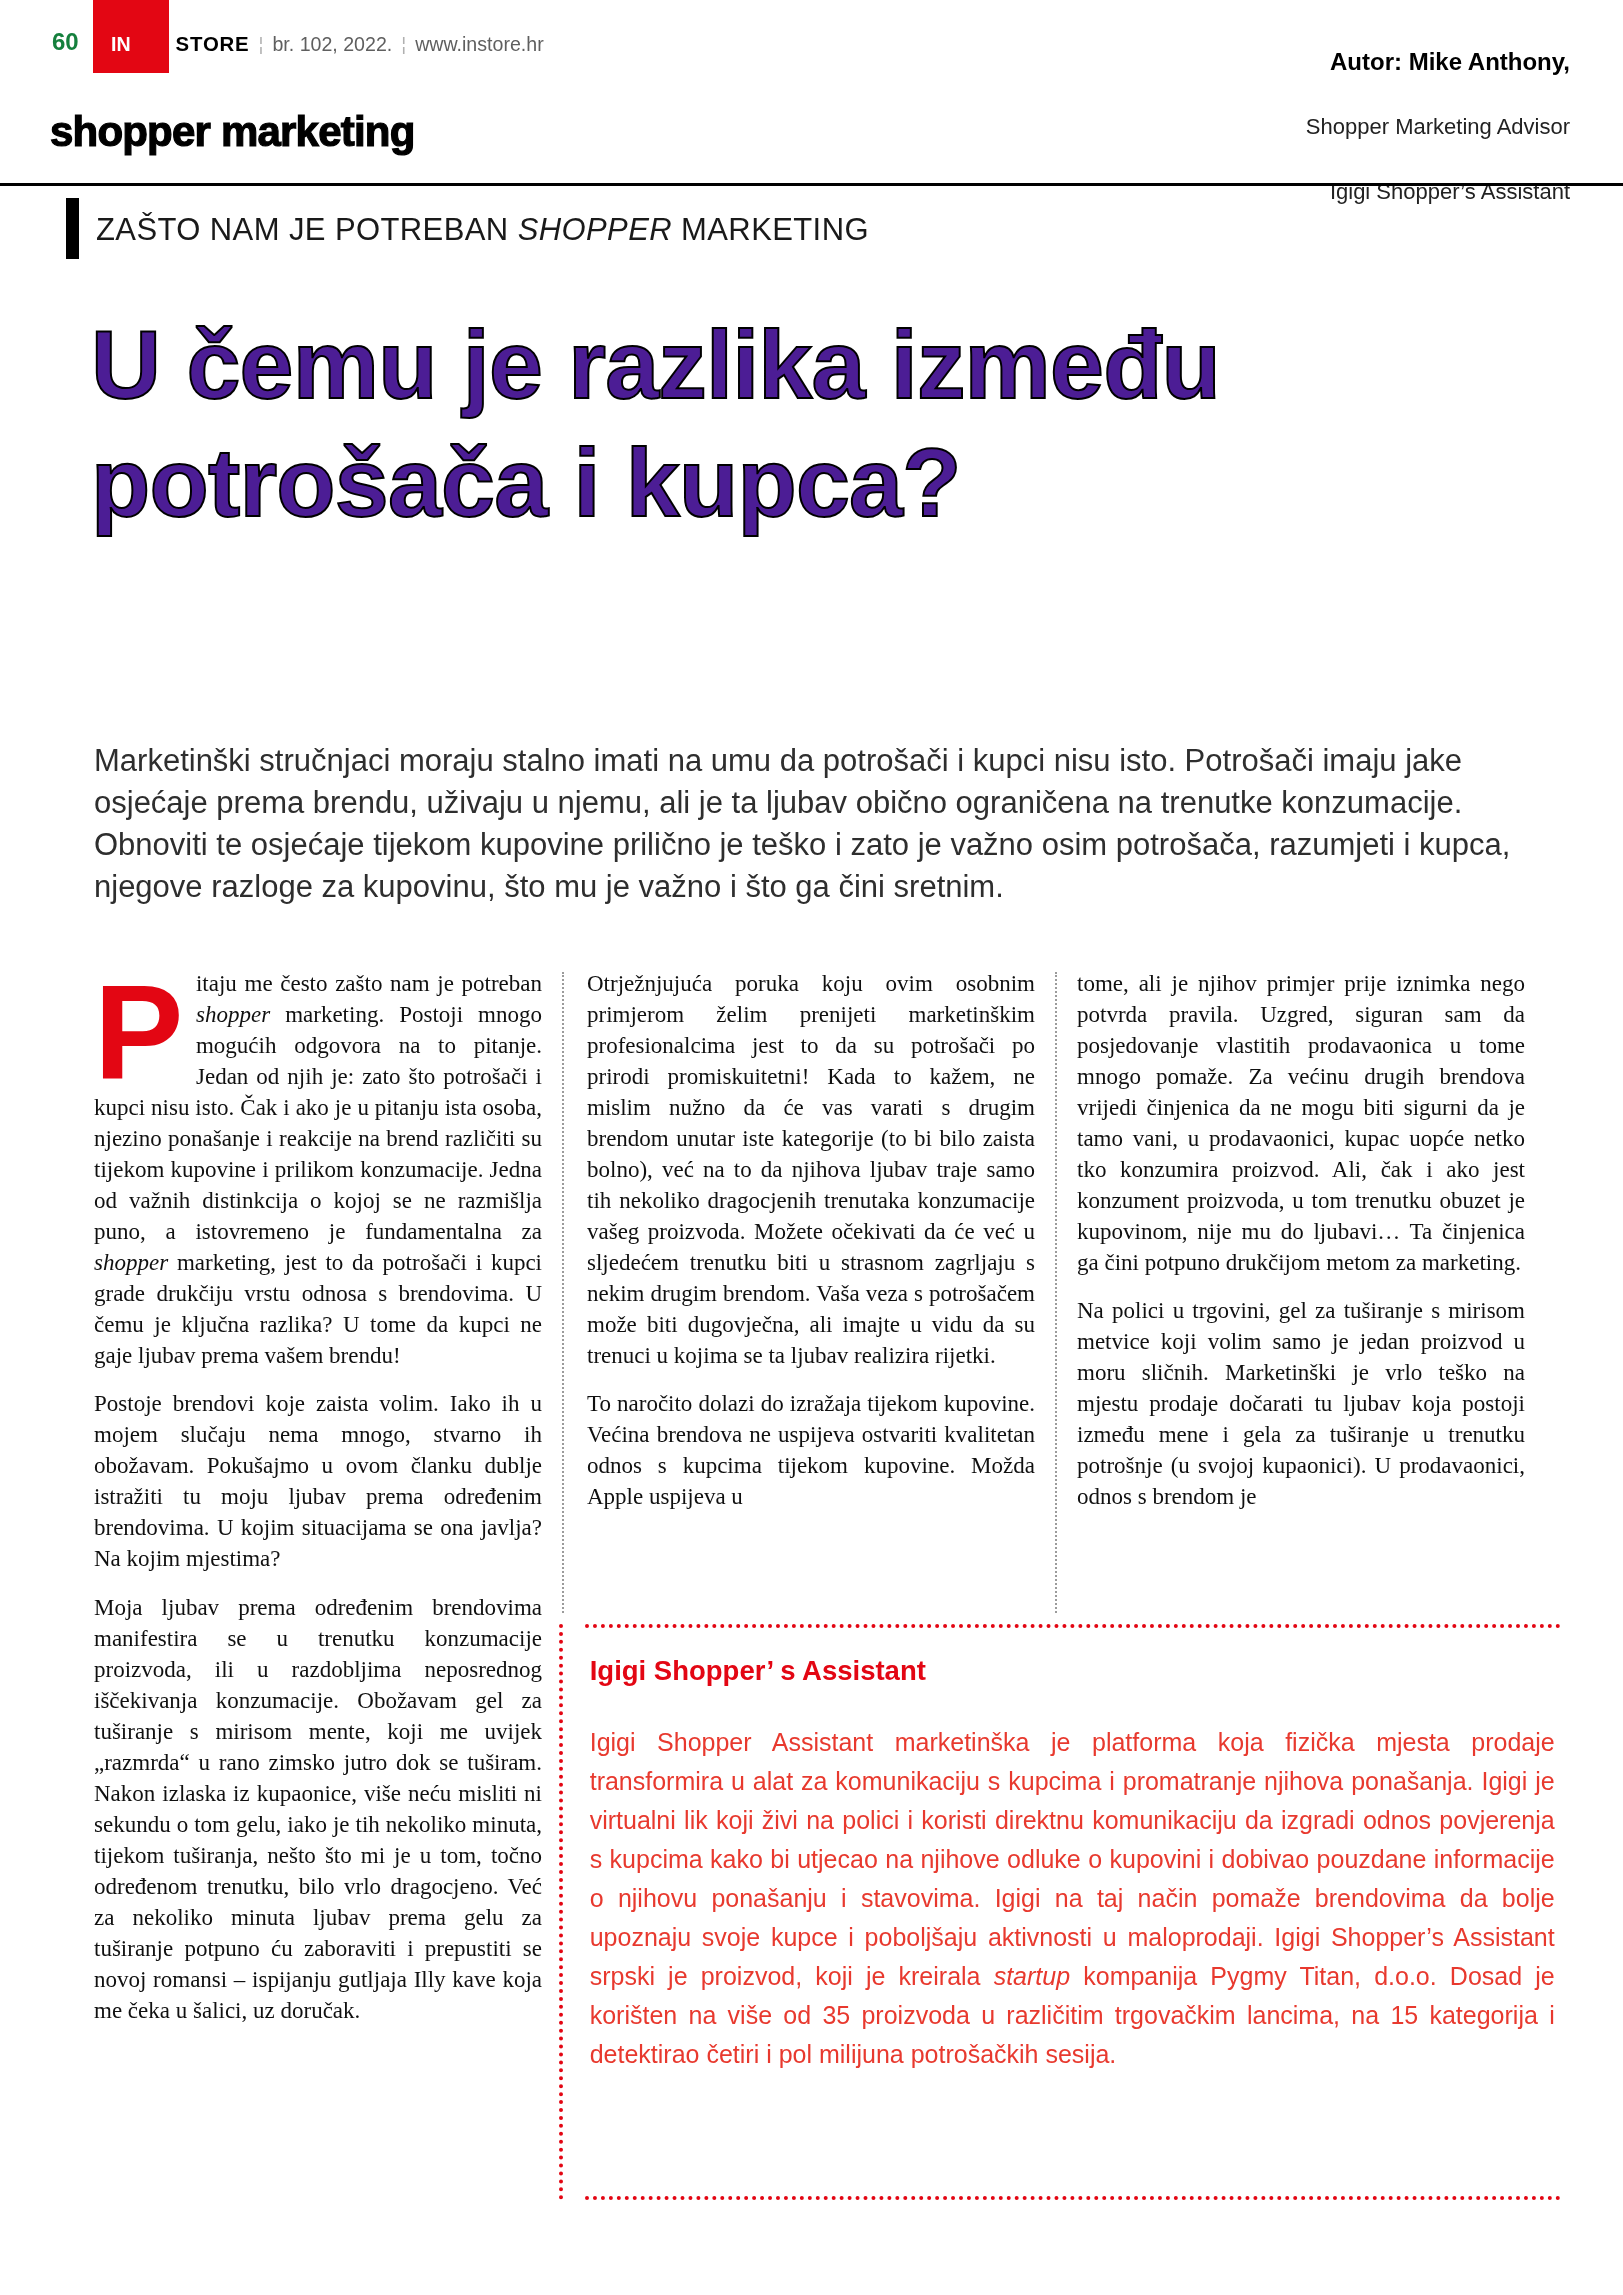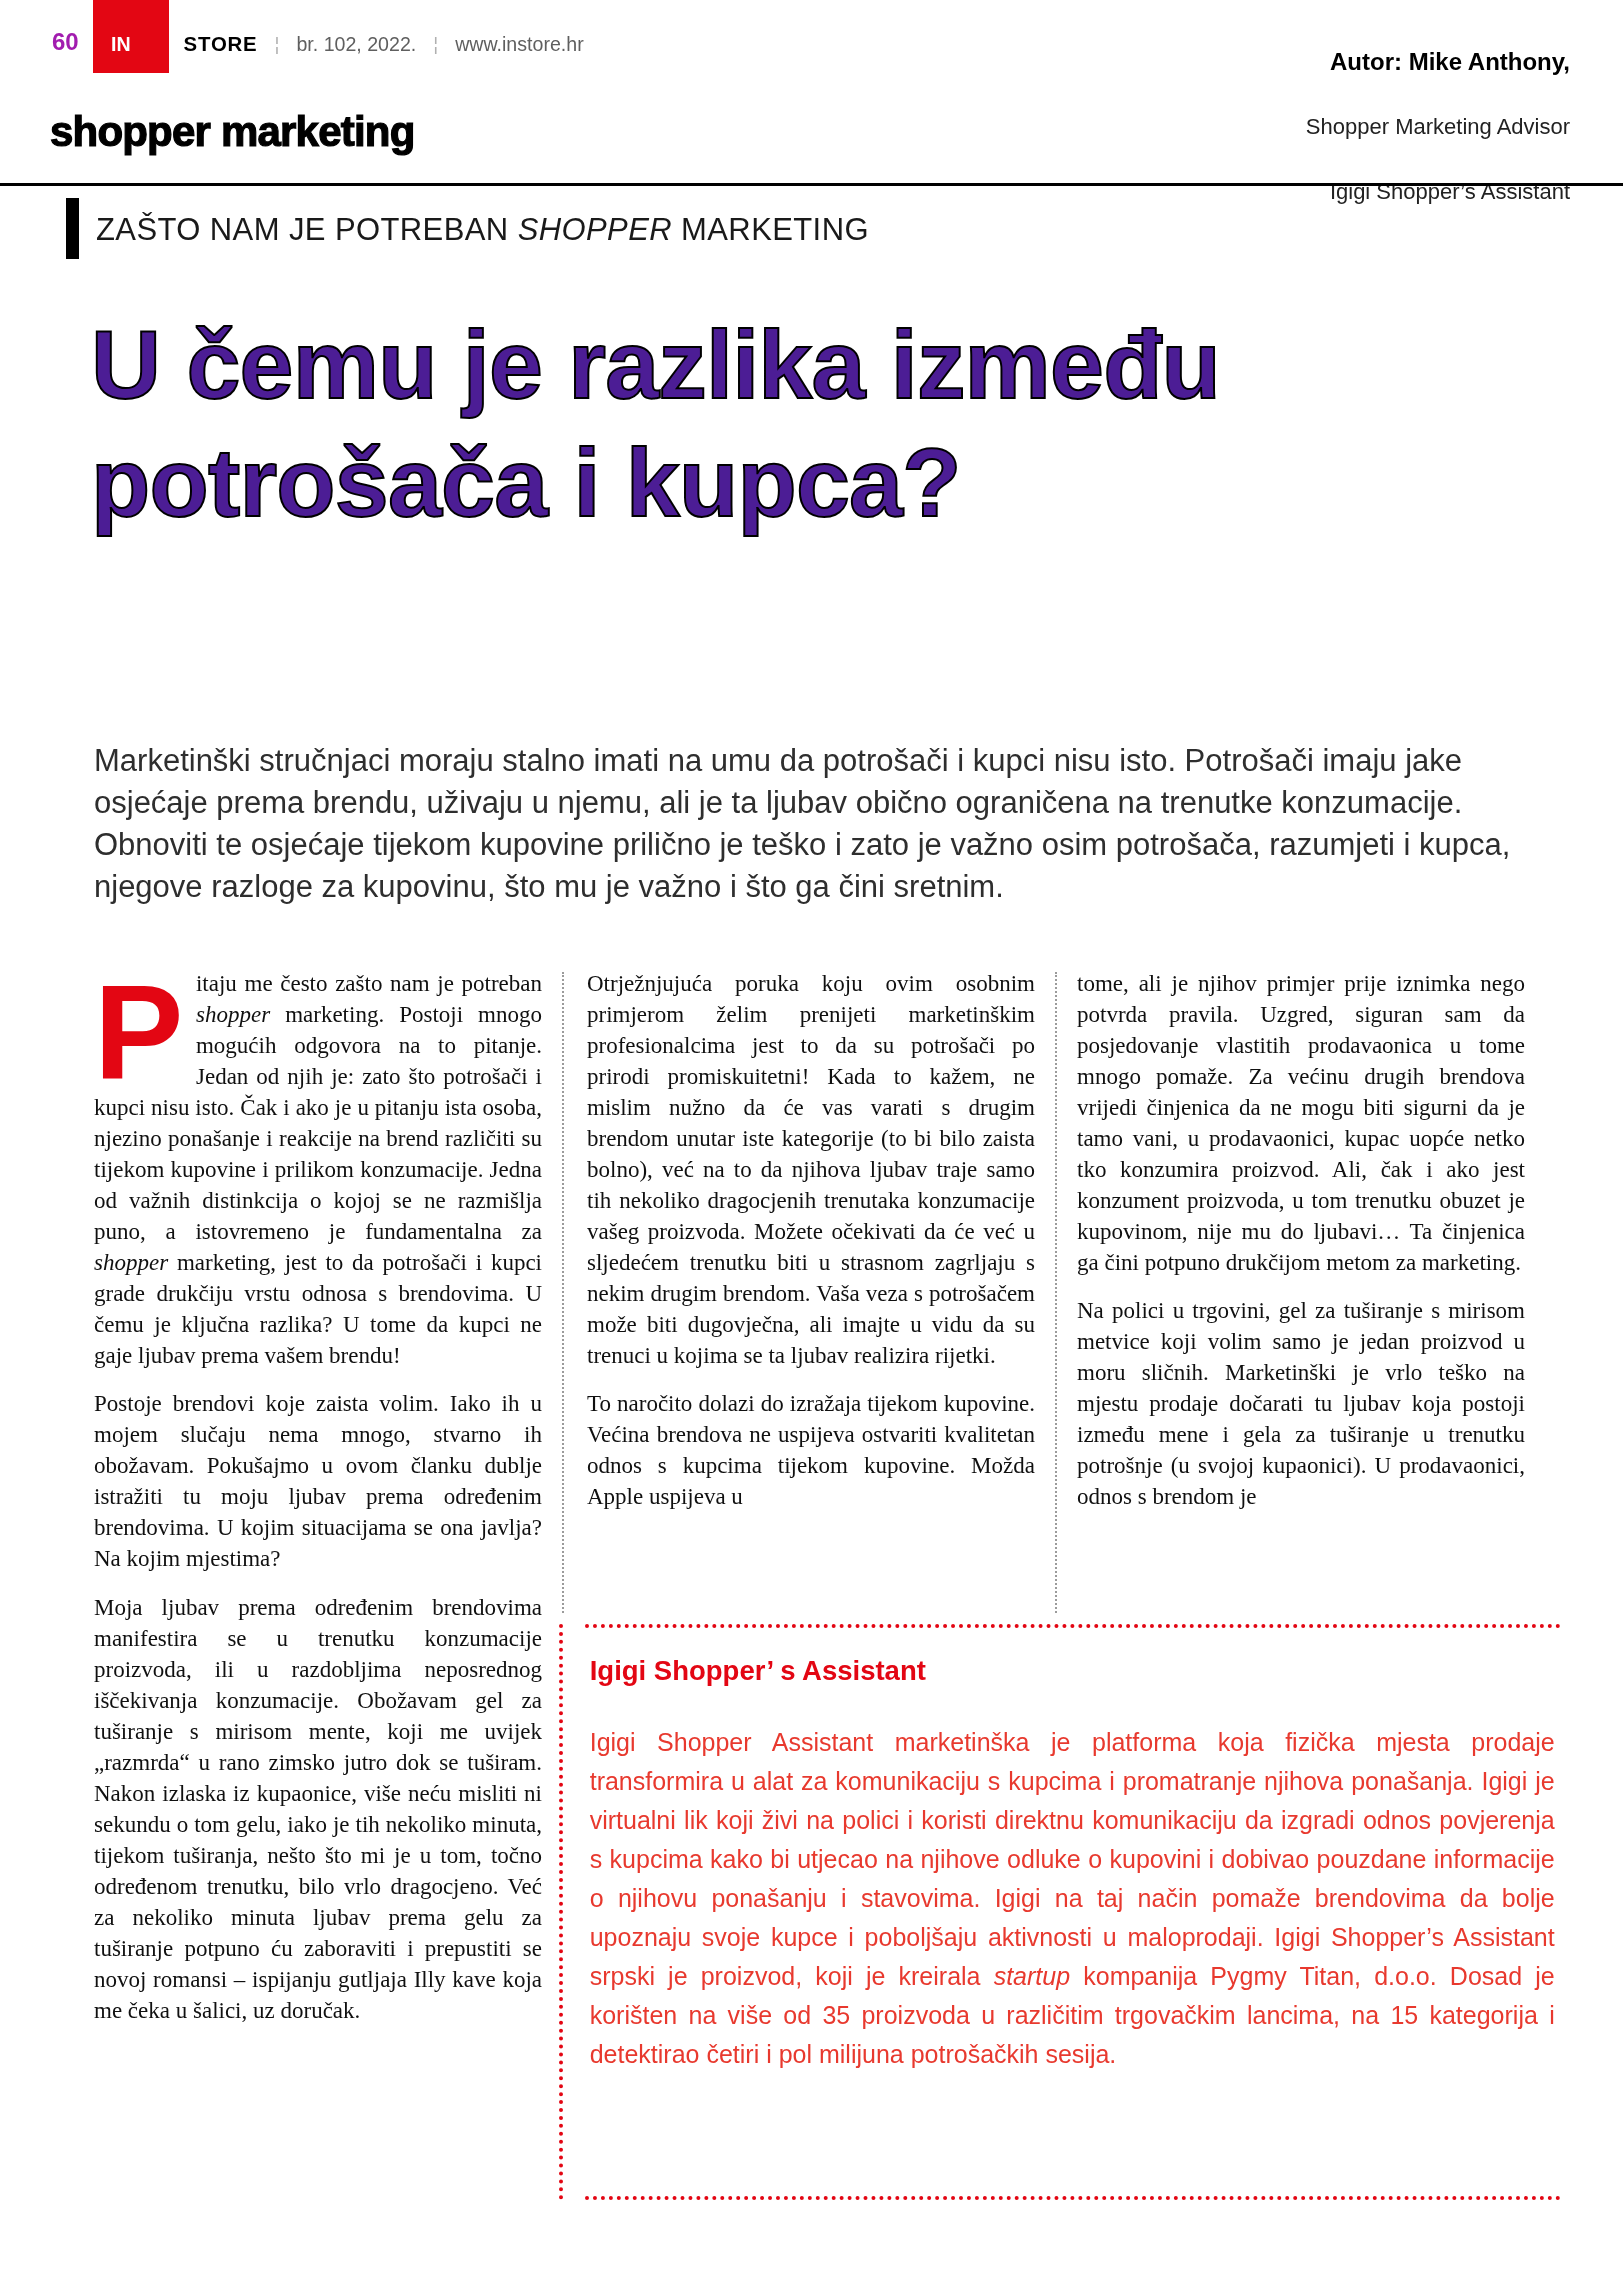--- a/index.html
+++ b/index.html
@@ -12,22 +12,22 @@
   html,body{background:#ffffff;}
   body{
     width:1623px;height:2295px;position:relative;overflow:hidden;
     font-family:"Liberation Sans",sans-serif;color:var(--ink);
   }
   .abs{position:absolute;}
   em{font-style:italic;}
 
   
   .red-block{left:93px;top:0;width:76px;height:73px;background:var(--red);}
-  .pageno{left:52px;top:28px;font-size:24px;font-weight:700;color:#a21caf;}
-  .masthead{left:111px;top:33px;display:flex;align-items:flex-start;gap:17px;white-space:nowrap;}
+  .pageno{left:52px;top:28px;font-size:24px;font-weight:700;color:#15803d;}
+  .masthead{left:111px;top:33px;display:flex;align-items:flex-start;gap:9px;white-space:nowrap;}
   .logo-in{color:#ffffff;font-weight:700;font-size:19.6px;}
   .logo-store{color:#000;font-weight:700;font-size:20.4px;letter-spacing:0.8px;margin-left:36px;}
   .mast-sep{color:#b0b0b0;font-size:19px;}
   .mast-issue,.mast-site{color:#5f5f5f;font-size:19.6px;}
 
   .author{right:53px;top:50px;text-align:right;line-height:24px;}
   .author-name{font-weight:700;font-size:24px;color:#000;}
   .author-role,.author-org{font-size:22px;color:#222;margin-top:41px;}
 
   .section{left:50px;top:108px;font-size:42px;font-weight:700;letter-spacing:-0.8px;color:#000;-webkit-text-stroke:1.2px #000;}

